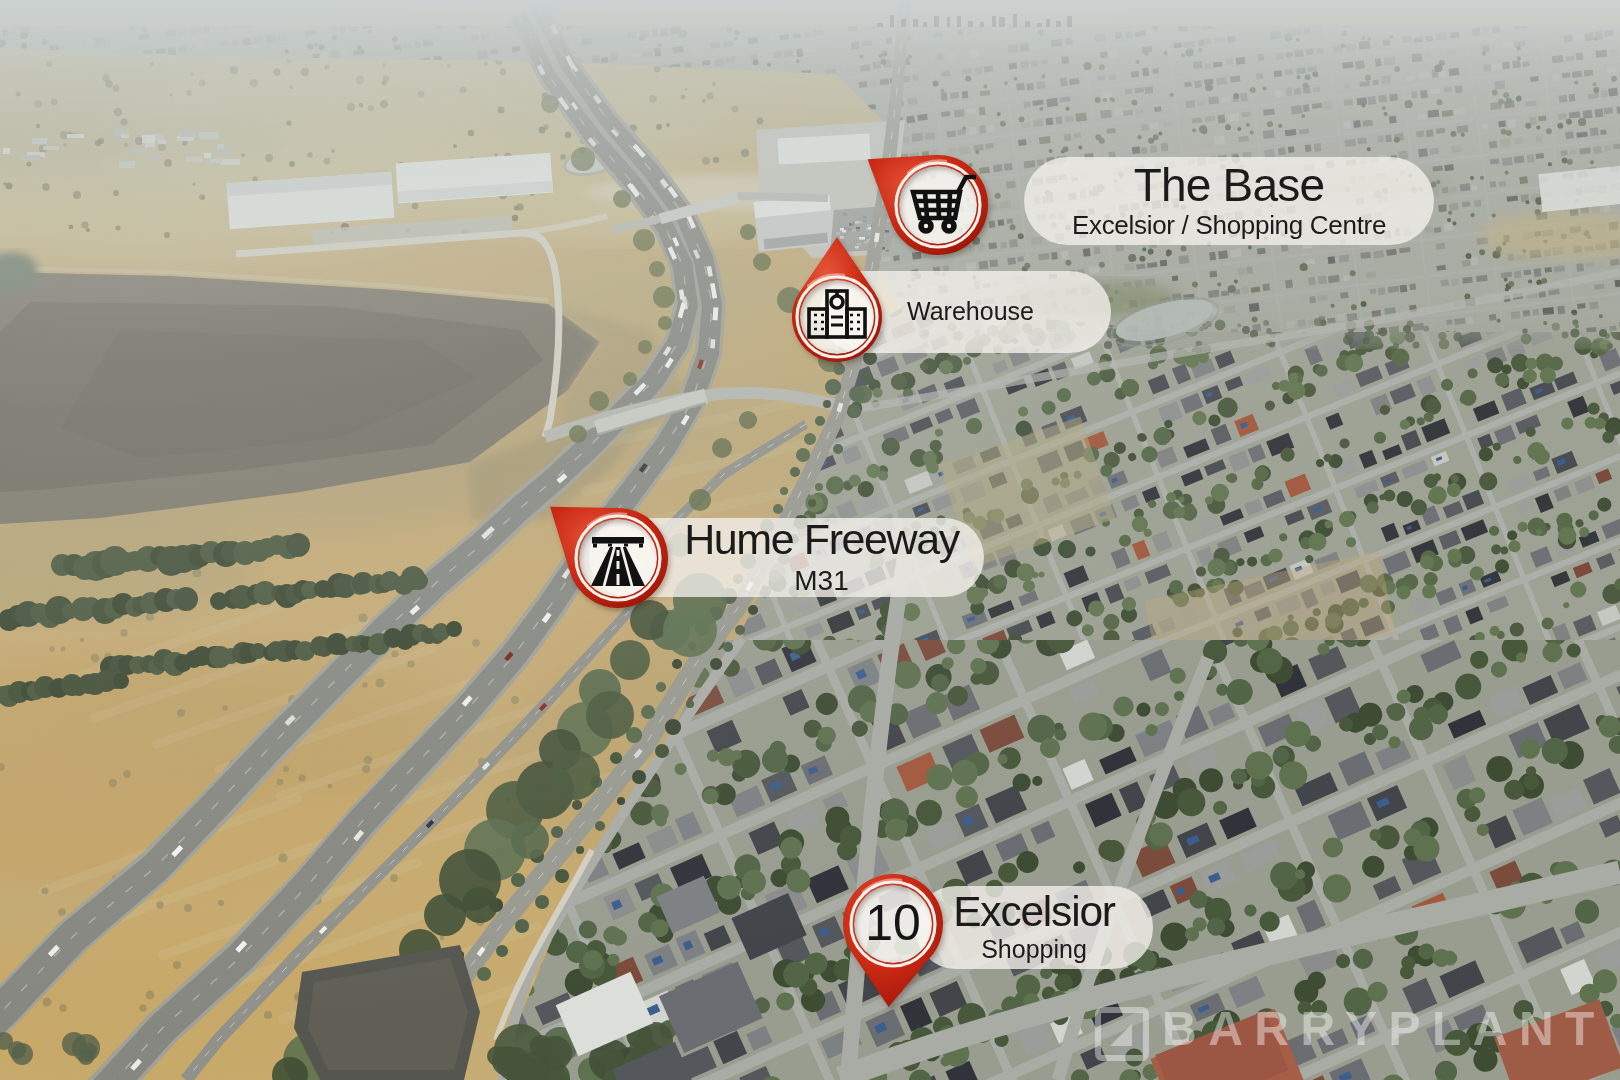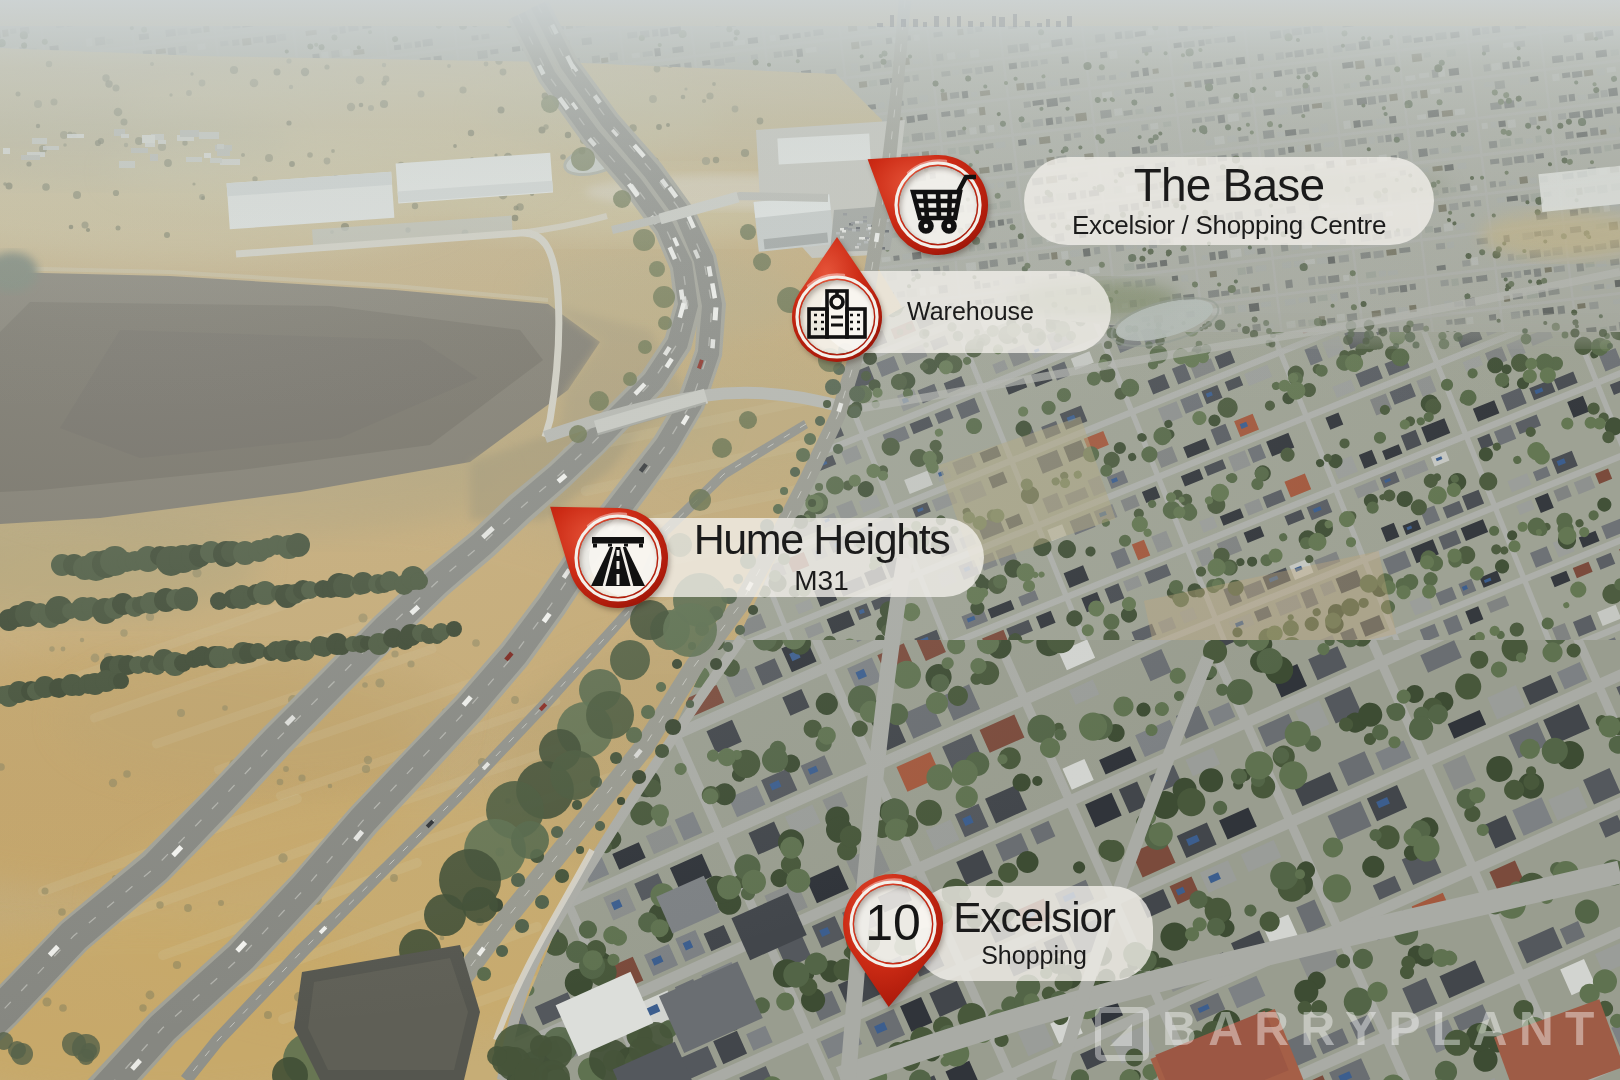--- a/index.html
+++ b/index.html
@@ -1012,25 +1012,25 @@
 <div class="pill" style="left:1024px;top:157px;width:410px;height:88px;border-radius:44px">
 <div class="t1" style="letter-spacing:-0.8px">The Base</div>
 <div class="t2" style="letter-spacing:-0.3px">Excelsior / Shopping Centre</div>
 </div>
 
 <div class="pill" style="left:820px;top:271px;width:291px;height:82px;border-radius:41px;padding-left:10px;box-sizing:border-box">
 <div class="t2" style="font-size:25px">Warehouse</div>
 </div>
 
 <div class="pill" style="left:589px;top:518px;width:395px;height:79px;border-radius:40px;padding-left:70px;box-sizing:border-box">
-<div class="t1" style="font-size:43px;letter-spacing:-1.4px">Hume Heights</div>
+<div class="t1" style="font-size:43px;letter-spacing:-1.4px">Hume Freeway</div>
 <div class="t2" style="font-size:28px">M31</div>
 </div>
 
-<div class="pill" style="left:915px;top:886px;width:238px;height:95px;border-radius:41px">
+<div class="pill" style="left:915px;top:886px;width:238px;height:83px;border-radius:41px">
 <div class="t1" style="font-size:42.5px;letter-spacing:-1.2px">Excelsior</div>
 <div class="t2" style="font-size:25px">Shopping</div>
 </div>
 
 <svg style="position:absolute;left:828px;top:95px;overflow:visible" width="220" height="220" viewBox="-110 -110 220 220">
 <defs>
         <radialGradient id="pga" cx="0.38" cy="0.3" r="0.85">
 <stop offset="0" stop-color="#e6553a"></stop>
           <stop offset="0.45" stop-color="#cc2b15"></stop>
 <stop offset="0.8" stop-color="#ad1b0b"></stop>

